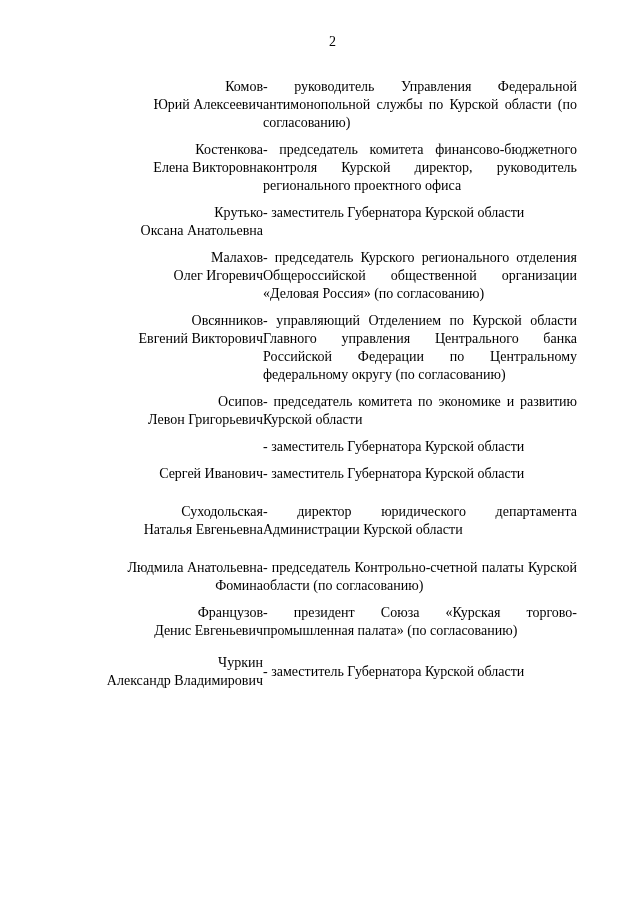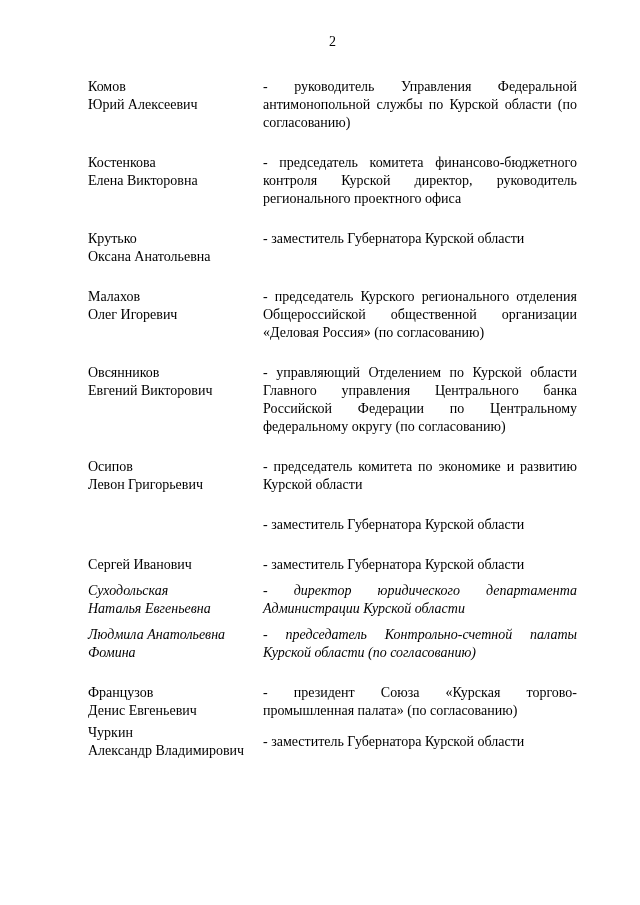--- a/index.html
+++ b/index.html
@@ -24,35 +24,35 @@
     margin-left: 88px;
     width: 489px;
   }
   .page-number {
     padding-top: 33px;
     text-align: center;
   }
   .entry {
     display: flex;
     align-items: flex-start;
-    margin-top: 22px;
+    margin-top: 9px;
   }
   .entry.first {
     margin-top: 27px;
   }
   .entry.gap-l {
-    margin-top: 8px;
-    font-style: italic;
+    margin-top: 20px;
   }
   .entry.gap-m {
-    margin-top: 4px;
+    margin-top: 14px;
   }
   .name {
     width: 175px;
     flex-shrink: 0;
+    text-align: right;
   }
   .name span {
     display: block;
   }
   .position {
     width: 314px;
     text-align: justify;
   }
   .entry.pos-down .position {
     margin-top: 9px;

